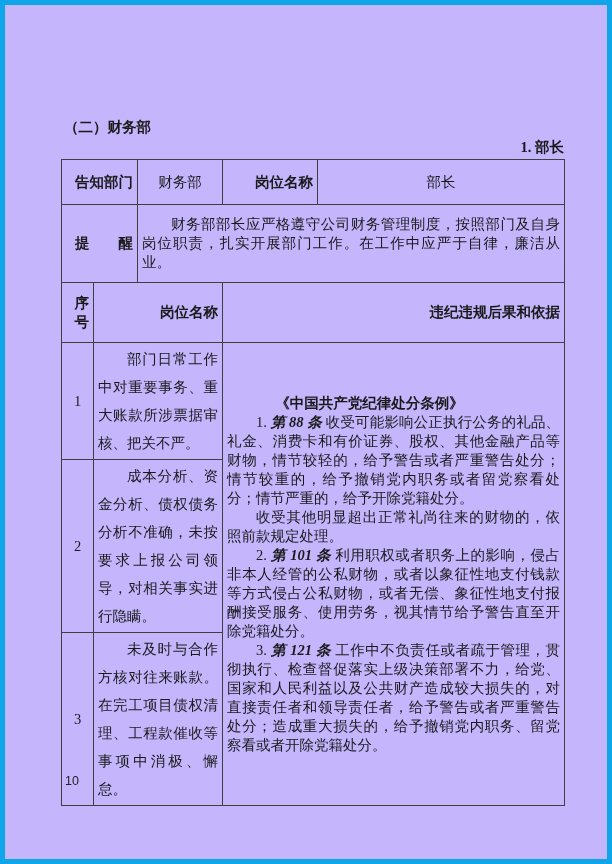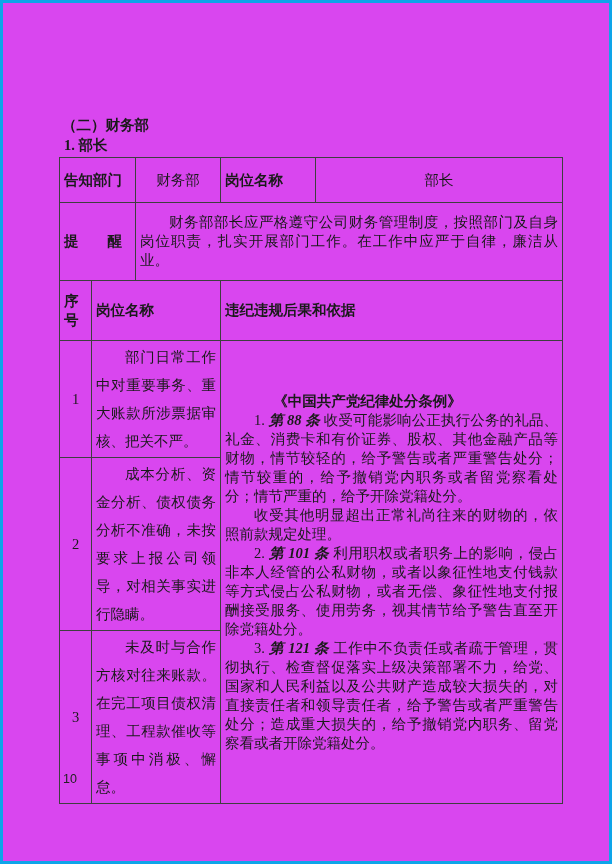--- a/index.html
+++ b/index.html
@@ -1,22 +1,22 @@
 <!DOCTYPE html>
 <html><head>
 <meta charset="utf-8">
 <style>
   * { margin: 0; padding: 0; box-sizing: border-box; }
   html, body { background: #e9e9e9; }
   .page {
     position: relative;
     width: 612px;
     height: 864px;
-    background: #d946ef;
-    border: 3px solid #0ea5e9;
+    background: #c4b5fd;
+    border: 5px solid #0ea5e9;
     overflow: hidden;
     font-family: "Liberation Serif", "DejaVu Serif", serif;
     color: #1a1a1a;
   }
   .doc {
     position: absolute;
     left: 56px;
     top: 112px;
     width: 503px;
   }
@@ -25,33 +25,34 @@
     font-weight: bold;
     margin-left: 3px;
     line-height: 20px;
   }
   .heading-2 {
     font-size: 14.5px;
     font-weight: bold;
     margin-left: 5px;
     line-height: 21px;
     margin-bottom: 1px;
+    text-align: right;
   }
   table.main {
     width: 503px;
     border-collapse: collapse;
     table-layout: fixed;
   }
   table.main td {
     border: 1px solid #3f3f3f;
     vertical-align: middle;
     font-size: 14.5px;
     padding: 2px 4px;
   }
-  td.lbl { font-weight: bold; text-align: left; }
+  td.lbl { font-weight: bold; text-align: right; }
   td.val { text-align: center; font-size: 14.5px; }
   td.reminder-text-cell {
     padding: 6px 9px;
     line-height: 19px;
     text-align: justify;
   }
   .indent2 { text-indent: 2em; }
   td.no-cell { text-align: center; font-size: 14px; padding: 2px; }
   td.risk-cell {
     padding: 4px 9px;

